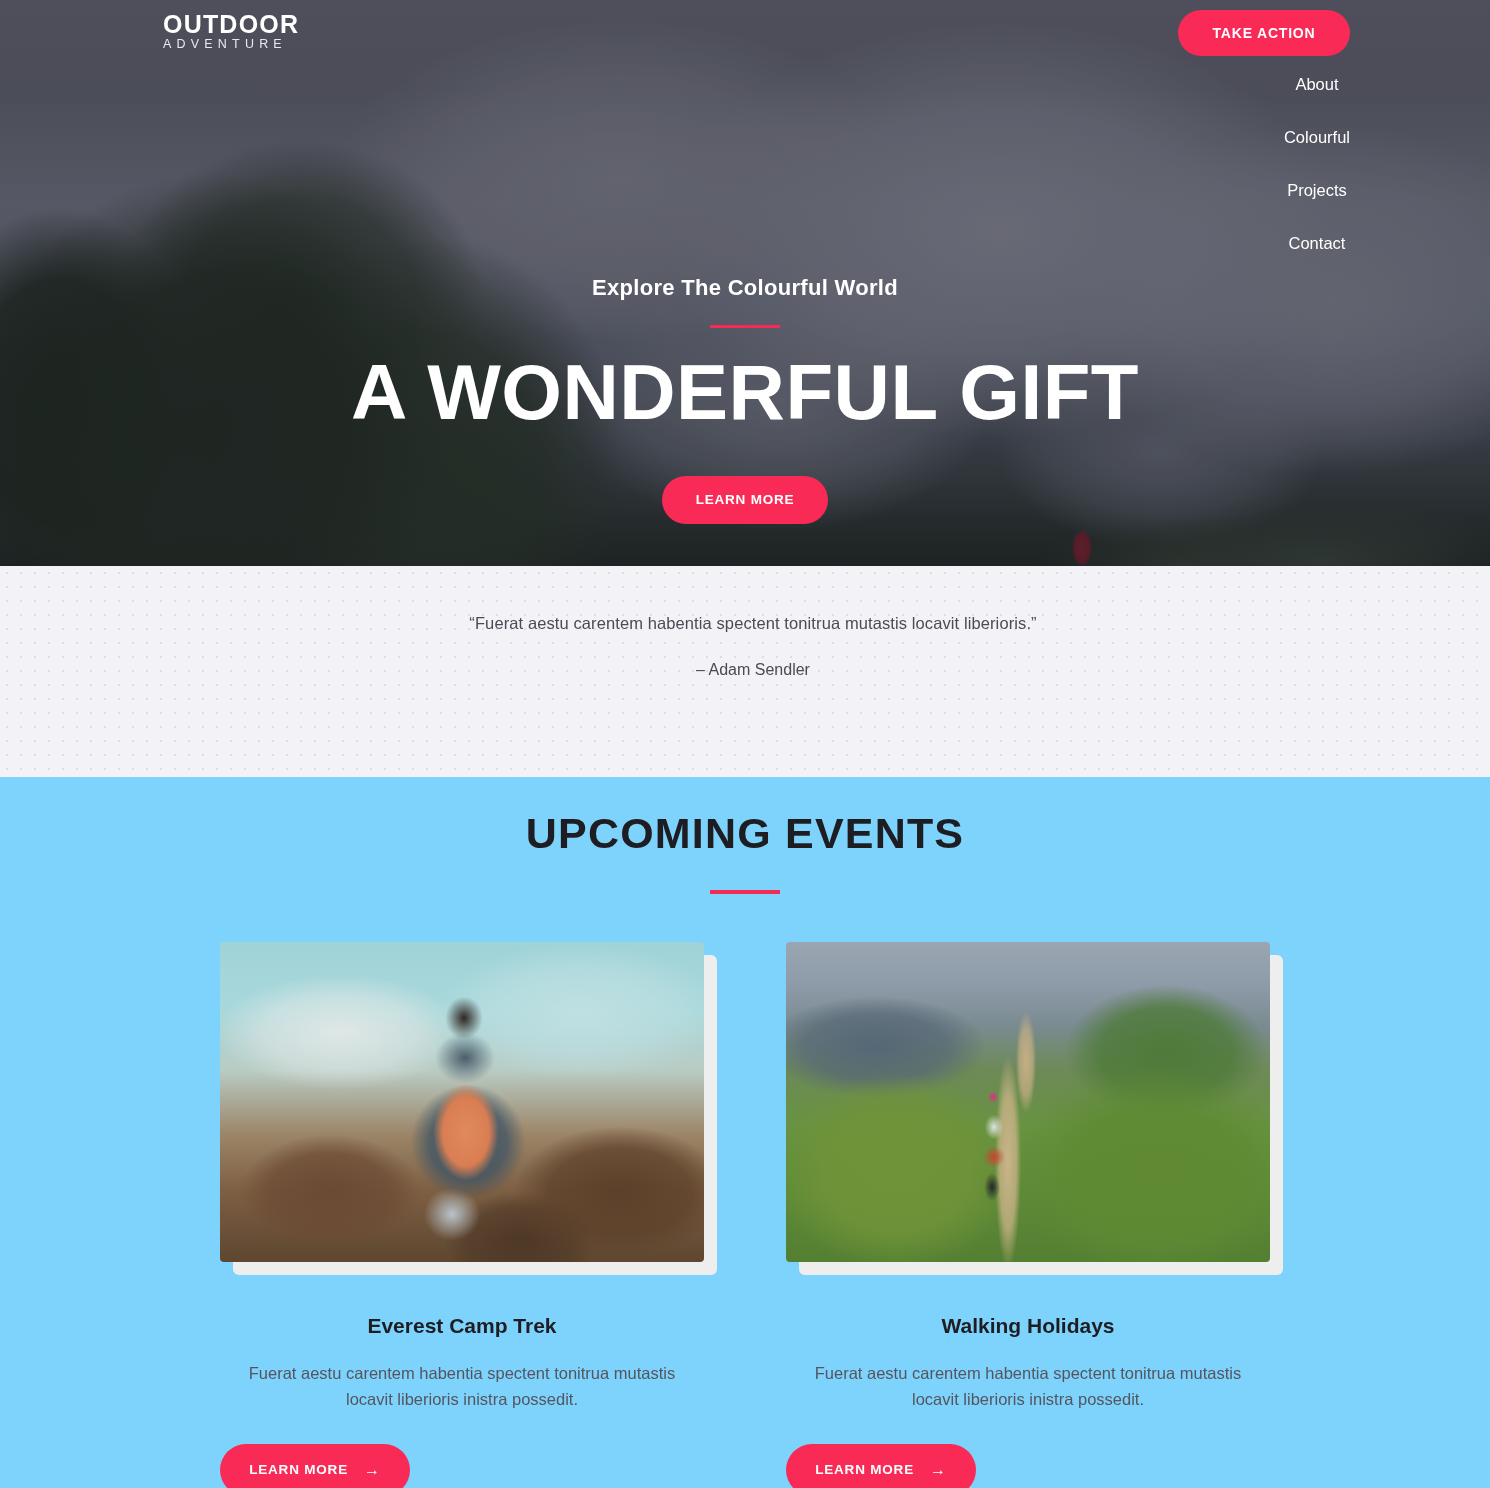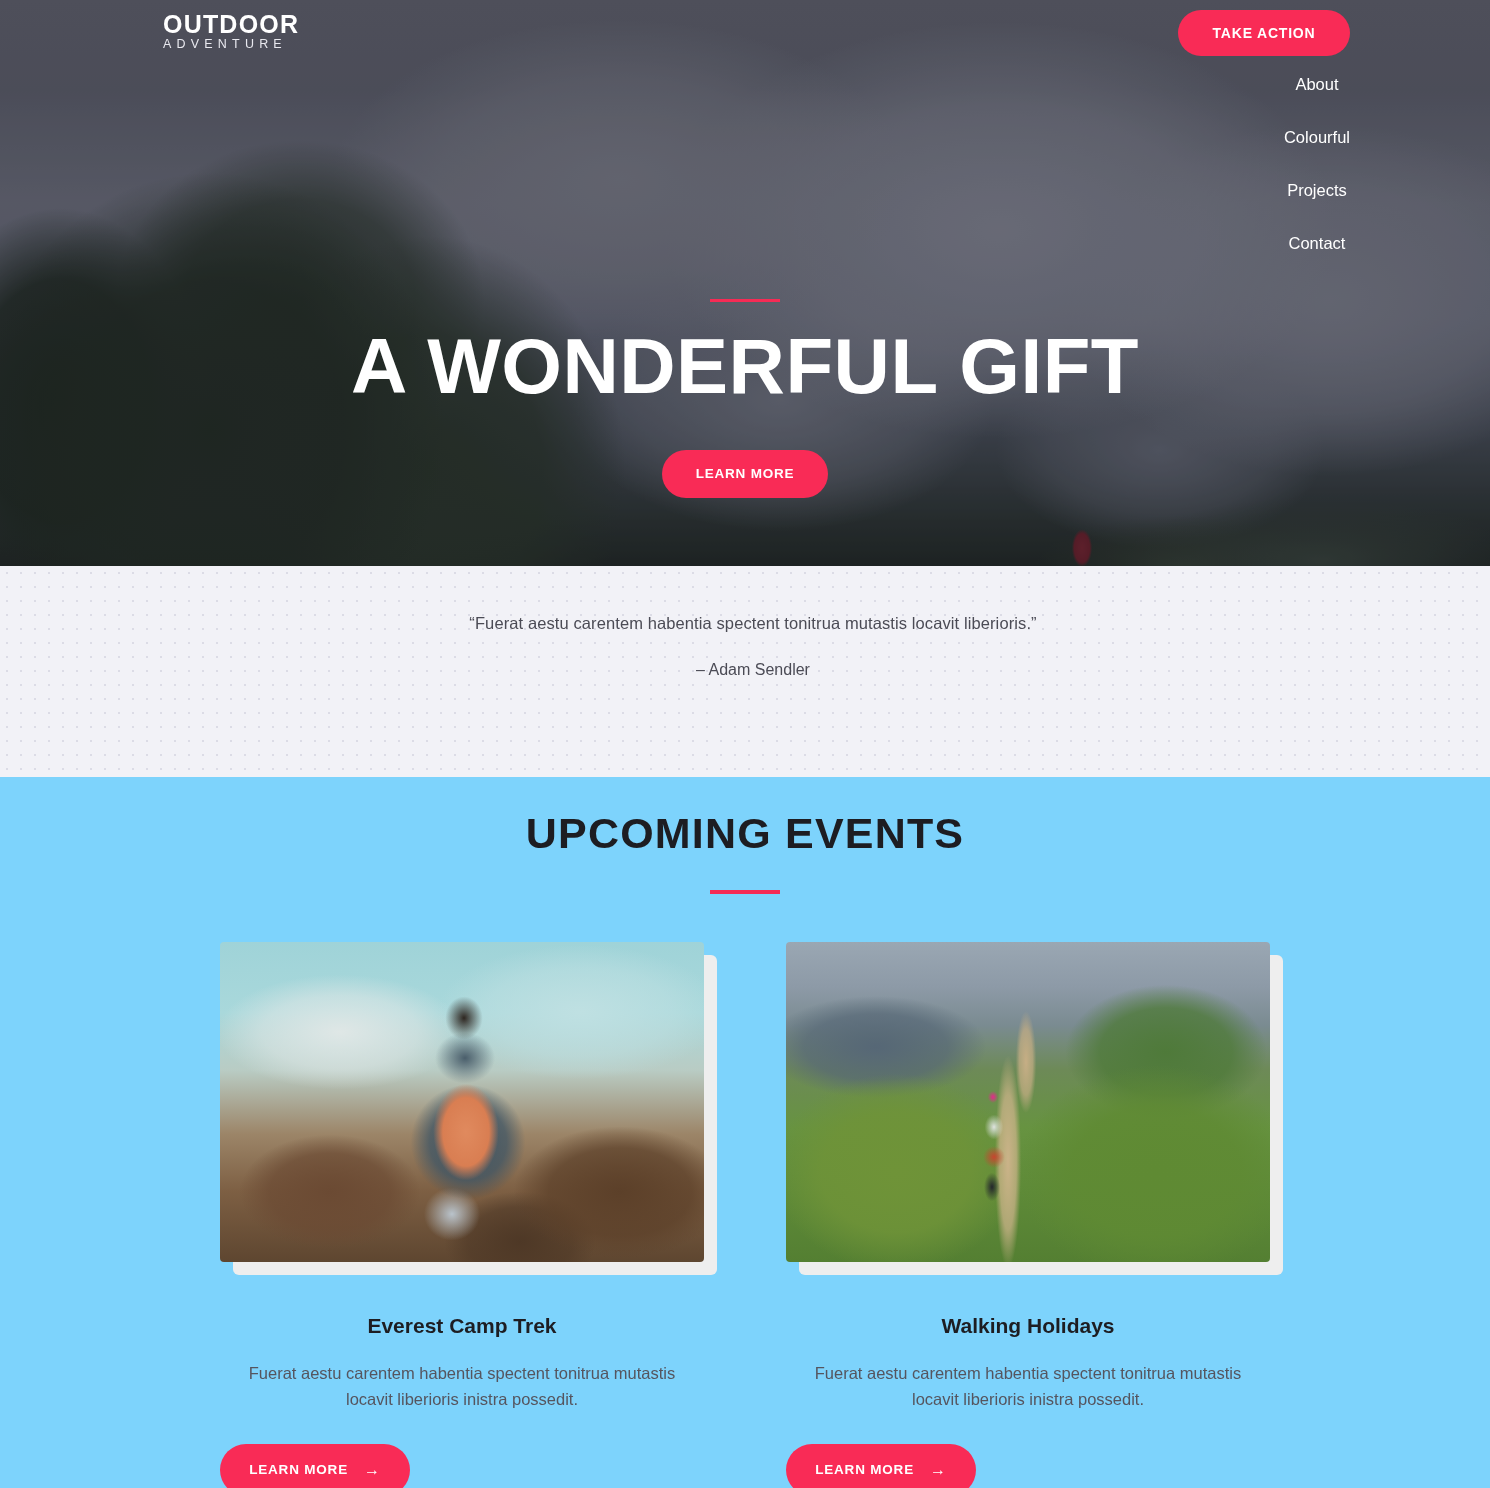--- a/index.html
+++ b/index.html
@@ -305,20 +305,21 @@
       <a href="#">About</a>
       <a href="#">Colourful</a>
       <a href="#">Projects</a>
       <a href="#">Contact</a>
     </nav>
 
     <button class="btn-pill take-action">TAKE ACTION</button>
   </header>
 
   <div class="hero-content">
+    <div class="hero-sub">Explore The Colourful World</div>
     <div class="divider-pink"></div>
     <h1 class="hero-title">A WONDERFUL GIFT</h1>
     <button class="btn-pill learn-hero">LEARN MORE</button>
   </div>
 </section>
 
 <section class="quote-section">
 
   <div class="quote-body">
     <div class="quote-text">“Fuerat aestu carentem habentia spectent tonitrua mutastis locavit liberioris.”</div>

